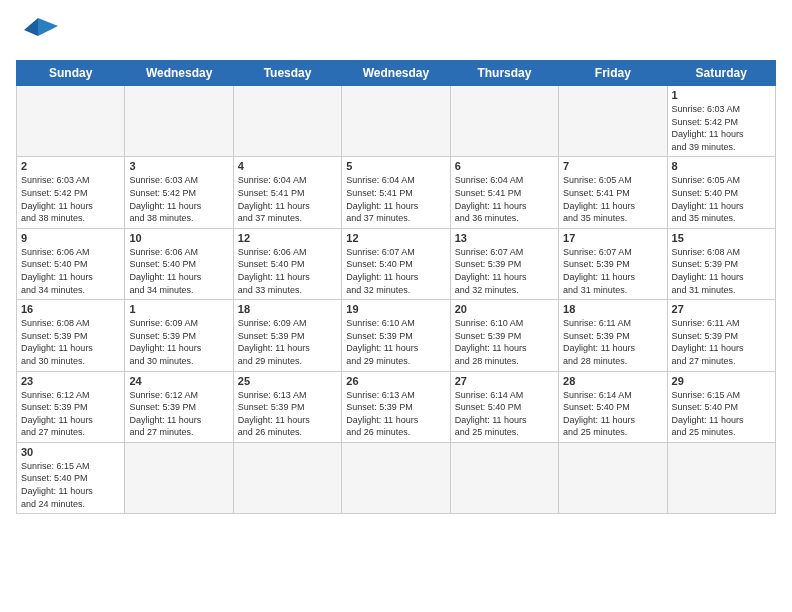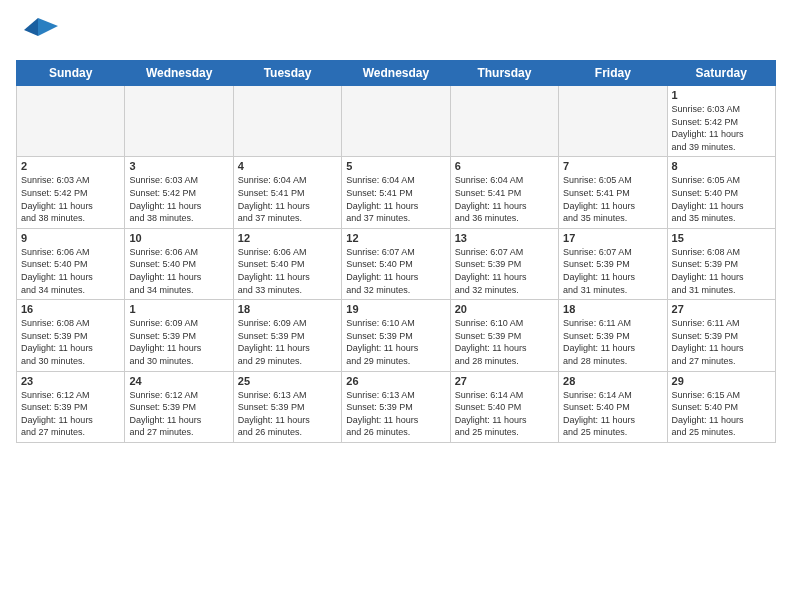--- a/index.html
+++ b/index.html
@@ -320,14 +320,29 @@
 and 25 minutes.</div>
         </td>
         <td>
           <span class="day-num">29</span>
           <div class="day-info" style="white-space: pre-line;">Sunrise: 6:15 AM
 Sunset: 5:40 PM
 Daylight: 11 hours
 and 25 minutes.</div>
         </td>
       </tr>
+      <tr class="last-row">
+        <td class="has-data">
+          <span class="day-num">30</span>
+          <div class="day-info" style="white-space: pre-line;">Sunrise: 6:15 AM
+Sunset: 5:40 PM
+Daylight: 11 hours
+and 24 minutes.</div>
+        </td>
+        <td class="empty"></td>
+        <td class="empty"></td>
+        <td class="empty"></td>
+        <td class="empty"></td>
+        <td class="empty"></td>
+        <td class="empty"></td>
+      </tr>
     </tbody>
 </table>
 
 </body></html>

